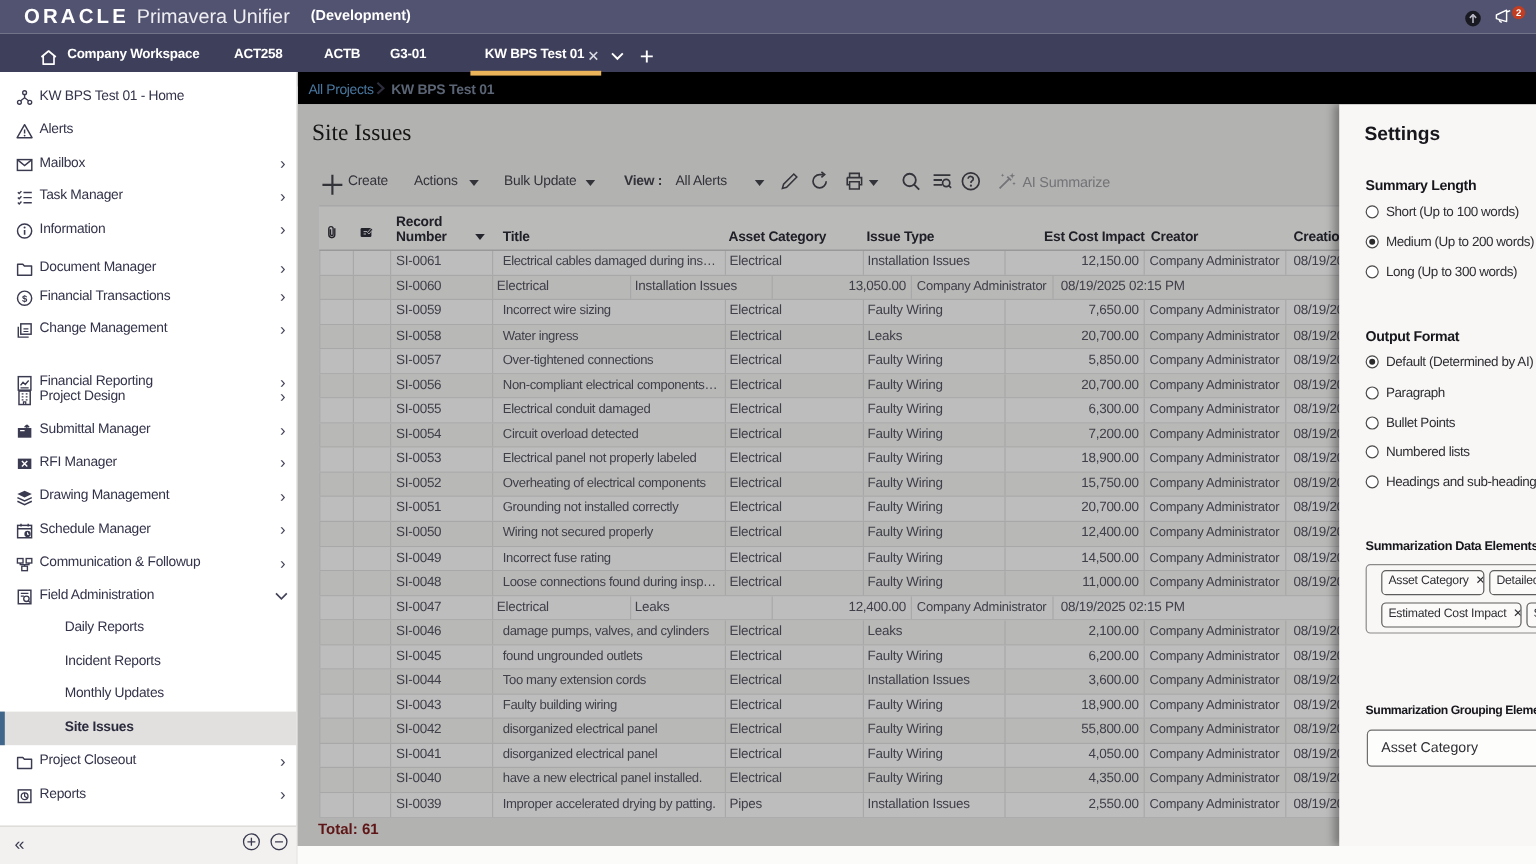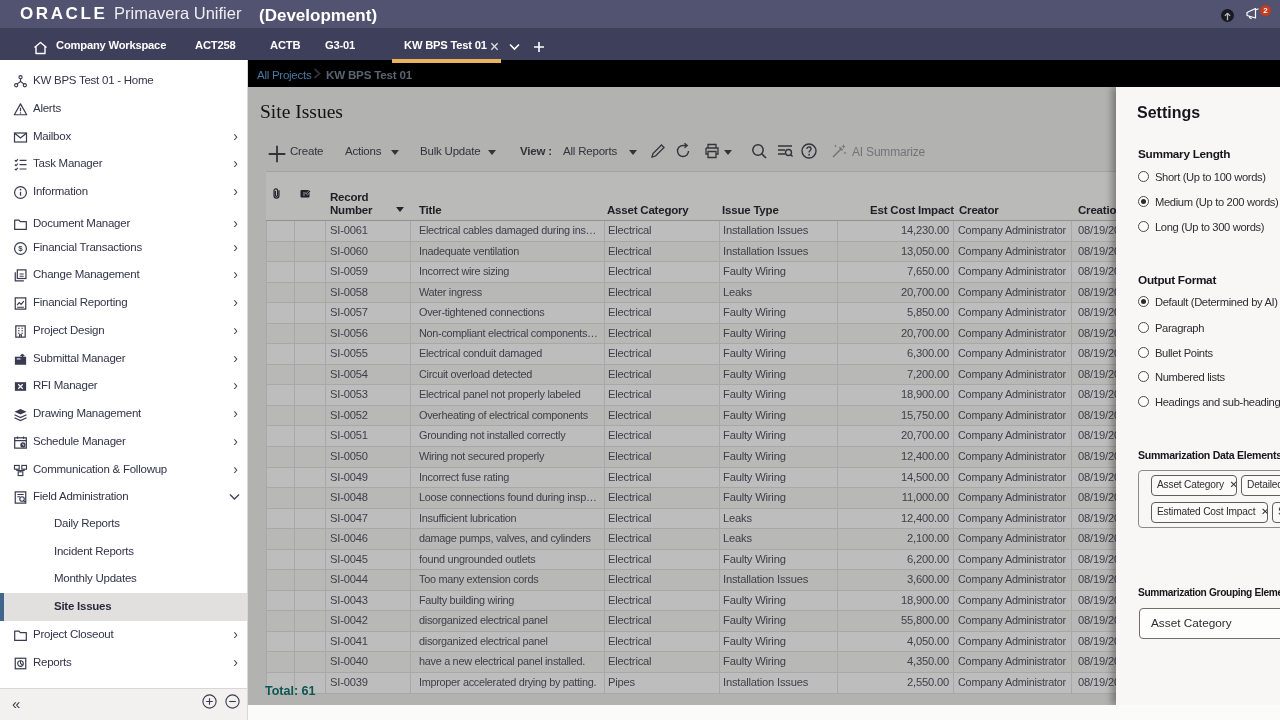--- a/index.html
+++ b/index.html
@@ -3,21 +3,21 @@
 <style>
 * { margin:0; padding:0; box-sizing:border-box; }
 html,body { width:1280px; height:720px; overflow:hidden; font-family:"Liberation Sans", sans-serif; background:#fff; }
 #page { position:relative; width:1280px; height:720px; }
 
 
 #topbar { position:absolute; left:0; top:0; width:1280px; height:28px; background:#525370; }
 #logo { position:absolute; left:20px; top:4px; color:#fff; font-size:16.5px; }
 #logo b { font-weight:700; letter-spacing:2.6px; font-size:17px; margin-right:2px; }
 #logo span { font-weight:400; color:#eeeef2; }
-#dev { position:absolute; left:259px; top:6px; color:#fff; font-size:17px; font-weight:700; }
+#dev { position:absolute; left:259px; top:6px; color:#fff; font-size:12px; font-weight:700; }
 #circarrow { position:absolute; left:1221px; top:9px; width:13px; height:13px; border-radius:50%; background:#191922; }
 #mega { position:absolute; left:1245px; top:6px; width:16px; height:16px; }
 #badge { position:absolute; left:1260px; top:5px; width:11px; height:11px; border-radius:50%; background:#c23d21; color:#fff; font-size:8px; font-weight:700; text-align:center; line-height:11px; }
 
 
 #navbar { position:absolute; left:0; top:28px; width:1280px; height:44px; background:#3e3f5a; }
 .navtab { position:absolute; top:0; height:32px; line-height:34px; color:#fff; font-size:11.2px; font-weight:600; white-space:nowrap; letter-spacing:-0.2px; }
 #underline { position:absolute; left:392px; top:59px; width:109px; height:3.5px; background:#ecb45a; z-index:10; }
 
 
@@ -39,36 +39,36 @@
 
 #content { position:absolute; left:248px; top:87px; width:1032px; height:618px; background:#f1f0ef; overflow:hidden; }
 #ctitle { position:absolute; left:12px; top:14px; font-family:"Liberation Serif", serif; font-size:19.5px; color:#1b1b1b; }
 #toolbar { position:absolute; left:0; top:49px; width:1032px; height:30px; }
 .tbtxt { position:absolute; top:9px; font-size:11.5px; color:#45454f; font-weight:500; letter-spacing:-0.2px; }
 .caret { position:absolute; top:14px; width:0; height:0; border-left:4px solid transparent; border-right:4px solid transparent; border-top:5px solid #45454f; }
 .tbicon { position:absolute; top:6px; width:18px; height:18px; }
 
 
 #table { position:absolute; left:18px; top:84px; width:1014px; background:#fff; }
-#thead { position:relative; height:50px; background:#fbfbfa; border-bottom:1px solid #c4c4c4; border-top:1px solid #dcdcdc; }
+#thead { position:relative; height:38px; background:#fbfbfa; border-bottom:1px solid #c4c4c4; border-top:1px solid #dcdcdc; }
 .th { position:absolute; bottom:4px; font-size:11.5px; font-weight:700; color:#2b2b35; white-space:nowrap; letter-spacing:-0.2px; }
 #tbody .tr { display:flex; height:20.55px; border-bottom:1px solid #e3e3e3; background:#fff; }
 #tbody .tr:nth-child(even) { background:#f8f8f7; }
 .c { height:100%; border-right:1px solid #e3e3e3; font-size:11.2px; color:#565663; line-height:19.5px; padding:0 6px; white-space:nowrap; overflow:hidden; letter-spacing:-0.2px; }
 .c4 { text-overflow:ellipsis; font-size:10.9px; letter-spacing:-0.3px; }
 .c1 { width:29px; border-left:1px solid #e3e3e3; }
 .c2 { width:31px; }
 .c3 { width:85px; padding-left:4px; }
 .c4 { width:194px; padding-left:8px; }
 .c5 { width:115px; padding-left:3px; }
 .c6 { width:118px; padding-left:3px; }
 .c7 { width:116px; text-align:right; padding-right:4px; }
 .c8 { width:118px; padding-left:4px; padding-right:0; font-size:10.8px; }
 .c9 { flex:1; border-right:none; padding-left:6px; }
-#total { position:absolute; left:17px; top:597px; font-size:12.5px; font-weight:700; color:#0f766e; }
+#total { position:absolute; left:17px; top:597px; font-size:12.5px; font-weight:700; color:#7f1d1d; }
 
 #overlay { position:absolute; left:248px; top:87px; width:1032px; height:618px; background:rgba(0,0,0,0.26); }
 
 
 #panel { position:absolute; left:1092px; top:87px; width:188px; height:618px; background:#f8f7f5; box-shadow:-4px 0 7px rgba(0,0,0,0.33); overflow:hidden;margin-left:24px; }
 #panel h1 { position:absolute; left:21px; top:17px; font-size:16px; font-weight:700; color:#16161c; }
 .plabel { position:absolute; left:22px; font-size:10.6px; font-weight:700; color:#16161c; white-space:nowrap; letter-spacing:-0.3px; }
 .radio { position:absolute; left:22px; width:170px; height:13px; }
 .rc { position:absolute; left:0; top:0; width:11px; height:11px; border:1.4px solid #4a4a4a; border-radius:50%; background:#fff; }
 .rc.sel::after { content:""; position:absolute; left:1.8px; top:1.8px; width:5.2px; height:5.2px; border-radius:50%; background:#2b2b2b; }
@@ -185,21 +185,21 @@
       </div>
 <div class="sitem" style="top:201.2px">
         <span class="sicon"><svg viewBox="0 0 16 16">
             <rect x="4.6" y="2" width="9.2" height="9.2" fill="none" stroke="#3a3a50" stroke-width="1.3"></rect>
             <path d="M2.4 4.6 V13.8 H11.6" fill="none" stroke="#3a3a50" stroke-width="1.3"></path>
             <path d="M7 6.4 H11.4 M7 8.8 H11.4" stroke="#3a3a50" stroke-width="1.1"></path>
           </svg></span>
         <span class="slabel">Change Management</span>
         <span class="chev">›</span>
       </div>
-<div class="sitem" style="top:229.0px">
+<div class="sitem" style="top:245px">
         <span class="sicon"><svg viewBox="0 0 16 16">
             <rect x="2.4" y="2" width="11.2" height="12" fill="none" stroke="#3a3a50" stroke-width="1.3"></rect>
             <path d="M4.4 9.8 L6.6 7 L8.6 9 L11.6 5.4" fill="none" stroke="#3a3a50" stroke-width="1.2"></path>
             <path d="M4.4 12 H11.6" stroke="#3a3a50" stroke-width="1.1"></path>
           </svg></span>
         <span class="slabel">Financial Reporting</span>
         <span class="chev">›</span>
       </div>
 <div class="sitem" style="top:256.8px">
         <span class="sicon"><svg viewBox="0 0 16 16">
@@ -314,21 +314,21 @@
   <div id="toolbar">
     <svg class="tbicon" style="left:20px;top:9px" width="13" height="13" viewBox="0 0 13 13">
           <path d="M6.5 0.5 V12.5 M0.5 6.5 H12.5" stroke="#45454f" stroke-width="1.3"></path>
         </svg>
     <span class="tbtxt" style="left:42px;">Create</span>
     <span class="tbtxt" style="left:97px;">Actions</span>
         <span class="caret" style="left:143px;"></span>
     <span class="tbtxt" style="left:172px;">Bulk Update</span>
         <span class="caret" style="left:240px;"></span>
     <span class="tbtxt" style="left:272px;font-weight:700;">View :</span>
-    <span class="tbtxt" style="left:315px;">All Reports</span>
+    <span class="tbtxt" style="left:315px;">All Alerts</span>
         <span class="caret" style="left:381px;"></span>
     <svg class="tbicon" style="left:401px" viewBox="0 0 18 18">
           <path d="M3 15 L4 11.5 L12.5 3 L15 5.5 L6.5 14 Z" fill="none" stroke="#45454f" stroke-width="1.3"></path>
         </svg>
     <svg class="tbicon" style="left:426px" viewBox="0 0 18 18">
           <path d="M14.5 9 A5.5 5.5 0 1 1 9 3.5 H12" fill="none" stroke="#45454f" stroke-width="1.4"></path>
           <path d="M10.5 1.2 L13.2 3.5 L10.5 5.8" fill="none" stroke="#45454f" stroke-width="1.4"></path>
         </svg>
     <svg class="tbicon" style="left:455px" viewBox="0 0 18 18">
           <path d="M5 6 V2.5 H13 V6 M3 6 H15 V12 H13 M5 12 H3 V6 M5 9.5 H13 V15.5 H5 Z" fill="none" stroke="#45454f" stroke-width="1.3"></path>
@@ -376,29 +376,28 @@
       <div class="th" style="left:812px;">Creation Date</div>
     </div>
     <div id="tbody">
 <div class="tr">
             <div class="c c1"></div>
             <div class="c c2"></div>
             <div class="c c3">SI-0061</div>
             <div class="c c4">Electrical cables damaged during installati</div>
             <div class="c c5">Electrical</div>
             <div class="c c6">Installation Issues</div>
-            <div class="c c7">14,230.00</div>
+            <div class="c c7">12,150.00</div>
             <div class="c c8">Company Administrator</div>
             <div class="c c9">08/19/2025 02:15 PM</div>
           </div>
 <div class="tr">
             <div class="c c1"></div>
             <div class="c c2"></div>
             <div class="c c3">SI-0060</div>
-            <div class="c c4">Inadequate ventilation</div>
             <div class="c c5">Electrical</div>
             <div class="c c6">Installation Issues</div>
             <div class="c c7">13,050.00</div>
             <div class="c c8">Company Administrator</div>
             <div class="c c9">08/19/2025 02:15 PM</div>
           </div>
 <div class="tr">
             <div class="c c1"></div>
             <div class="c c2"></div>
             <div class="c c3">SI-0059</div>
@@ -527,21 +526,20 @@
             <div class="c c5">Electrical</div>
             <div class="c c6">Faulty Wiring</div>
             <div class="c c7">11,000.00</div>
             <div class="c c8">Company Administrator</div>
             <div class="c c9">08/19/2025 02:15 PM</div>
           </div>
 <div class="tr">
             <div class="c c1"></div>
             <div class="c c2"></div>
             <div class="c c3">SI-0047</div>
-            <div class="c c4">Insufficient lubrication</div>
             <div class="c c5">Electrical</div>
             <div class="c c6">Leaks</div>
             <div class="c c7">12,400.00</div>
             <div class="c c8">Company Administrator</div>
             <div class="c c9">08/19/2025 02:15 PM</div>
           </div>
 <div class="tr">
             <div class="c c1"></div>
             <div class="c c2"></div>
             <div class="c c3">SI-0046</div>

